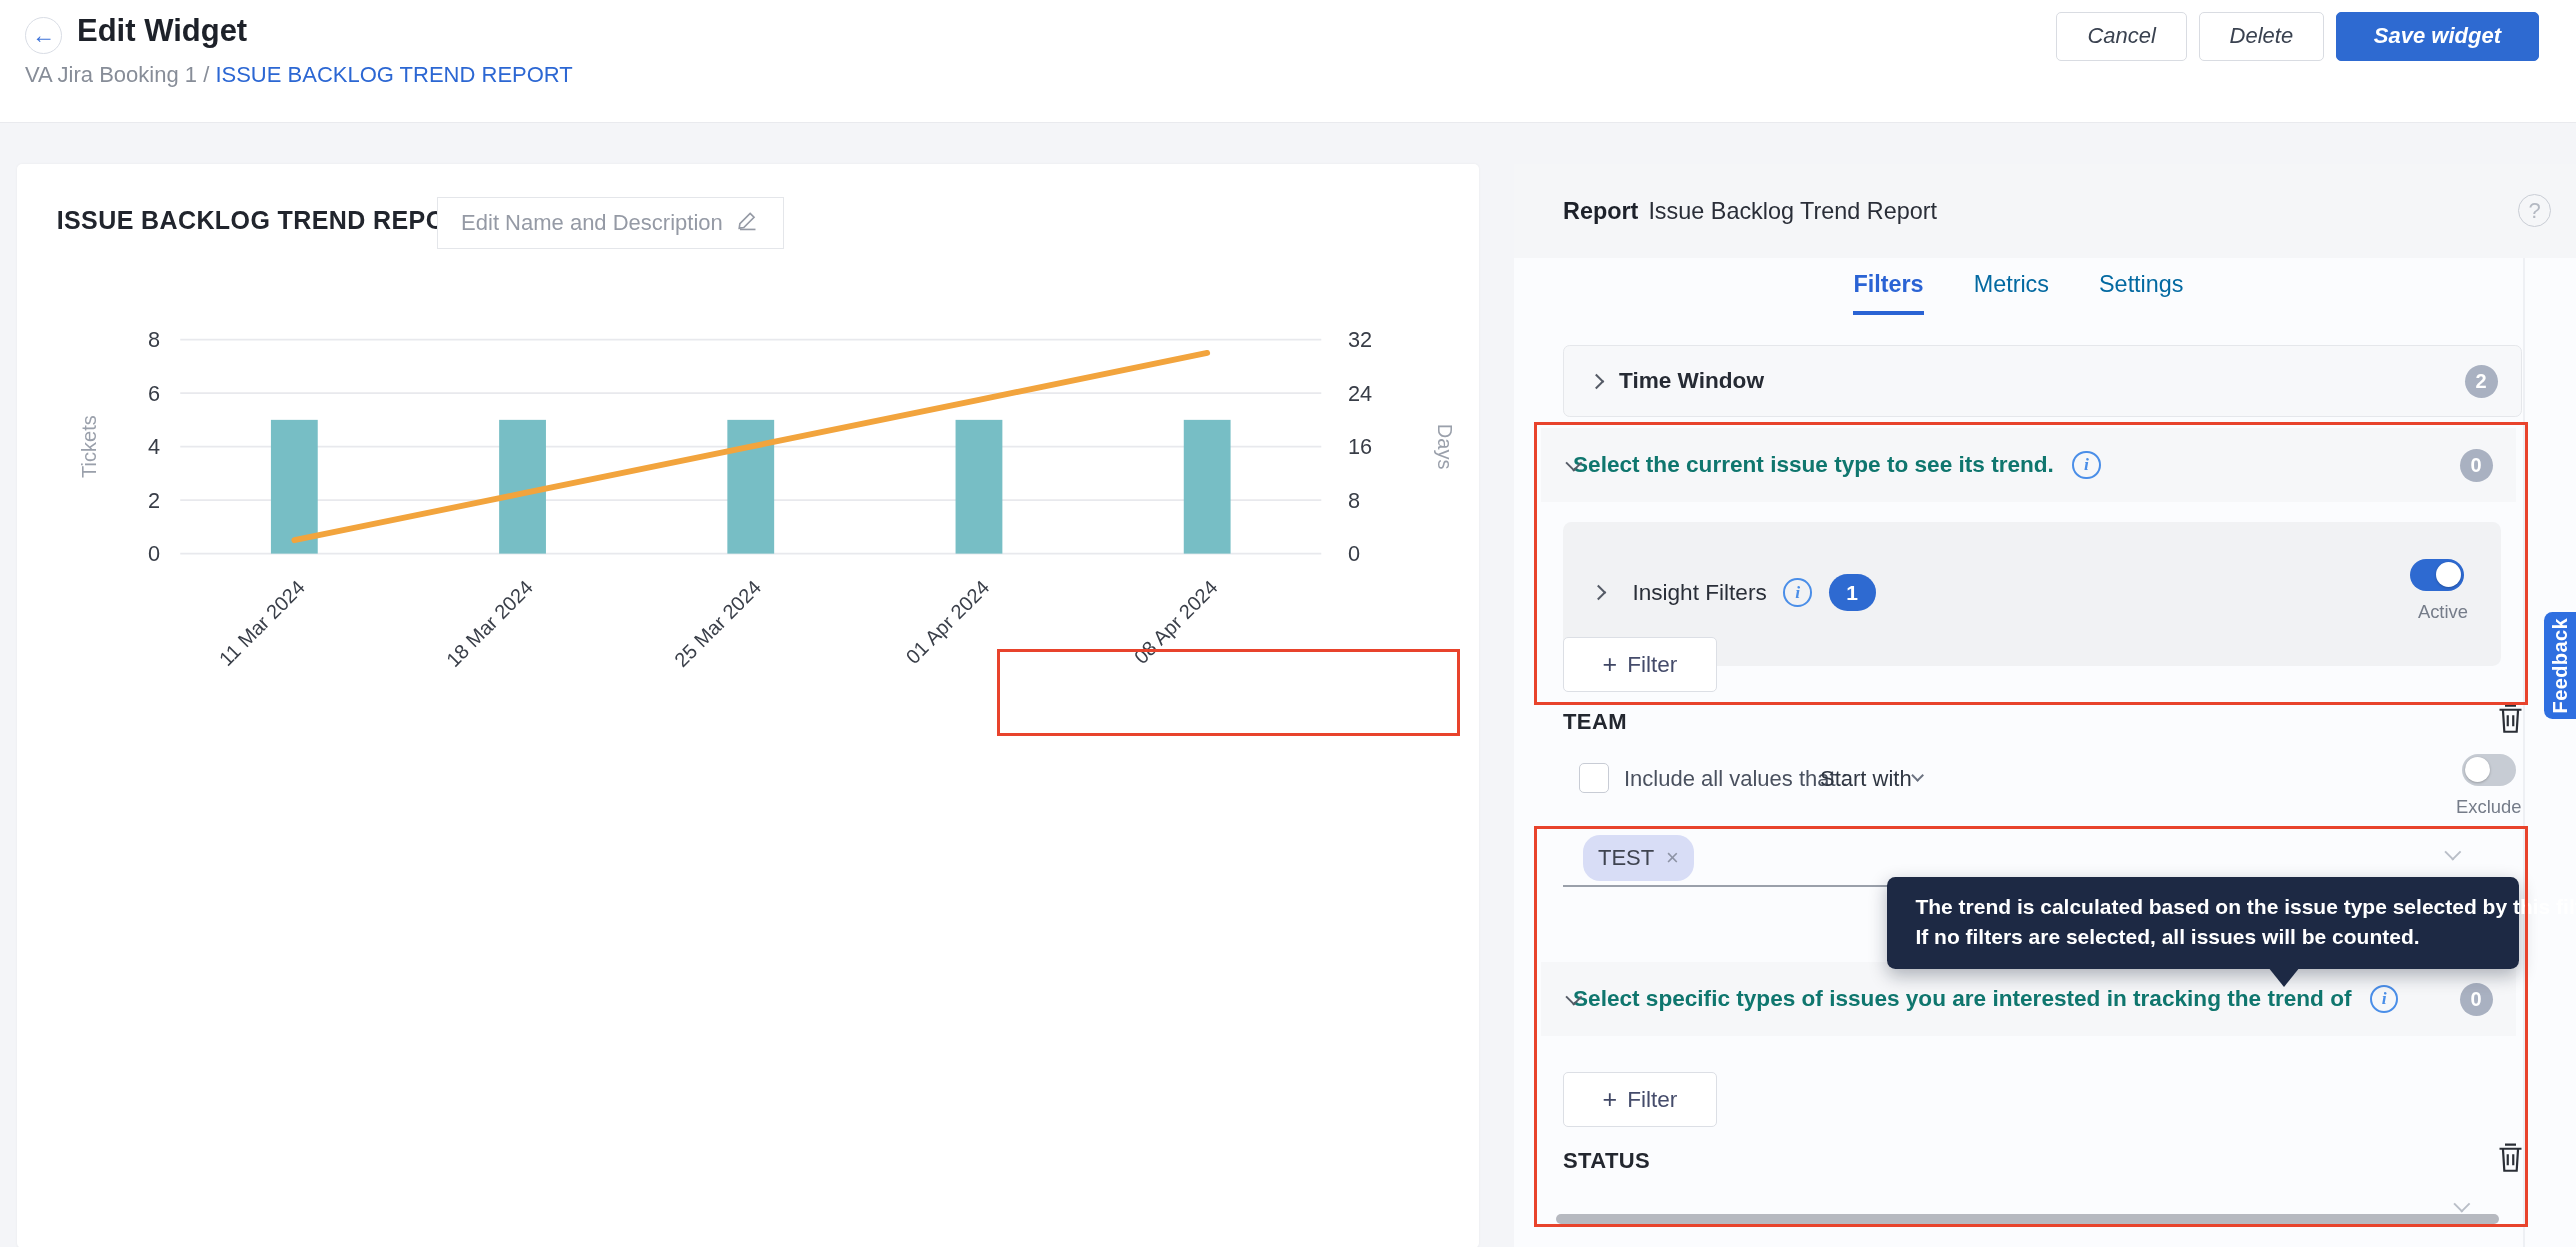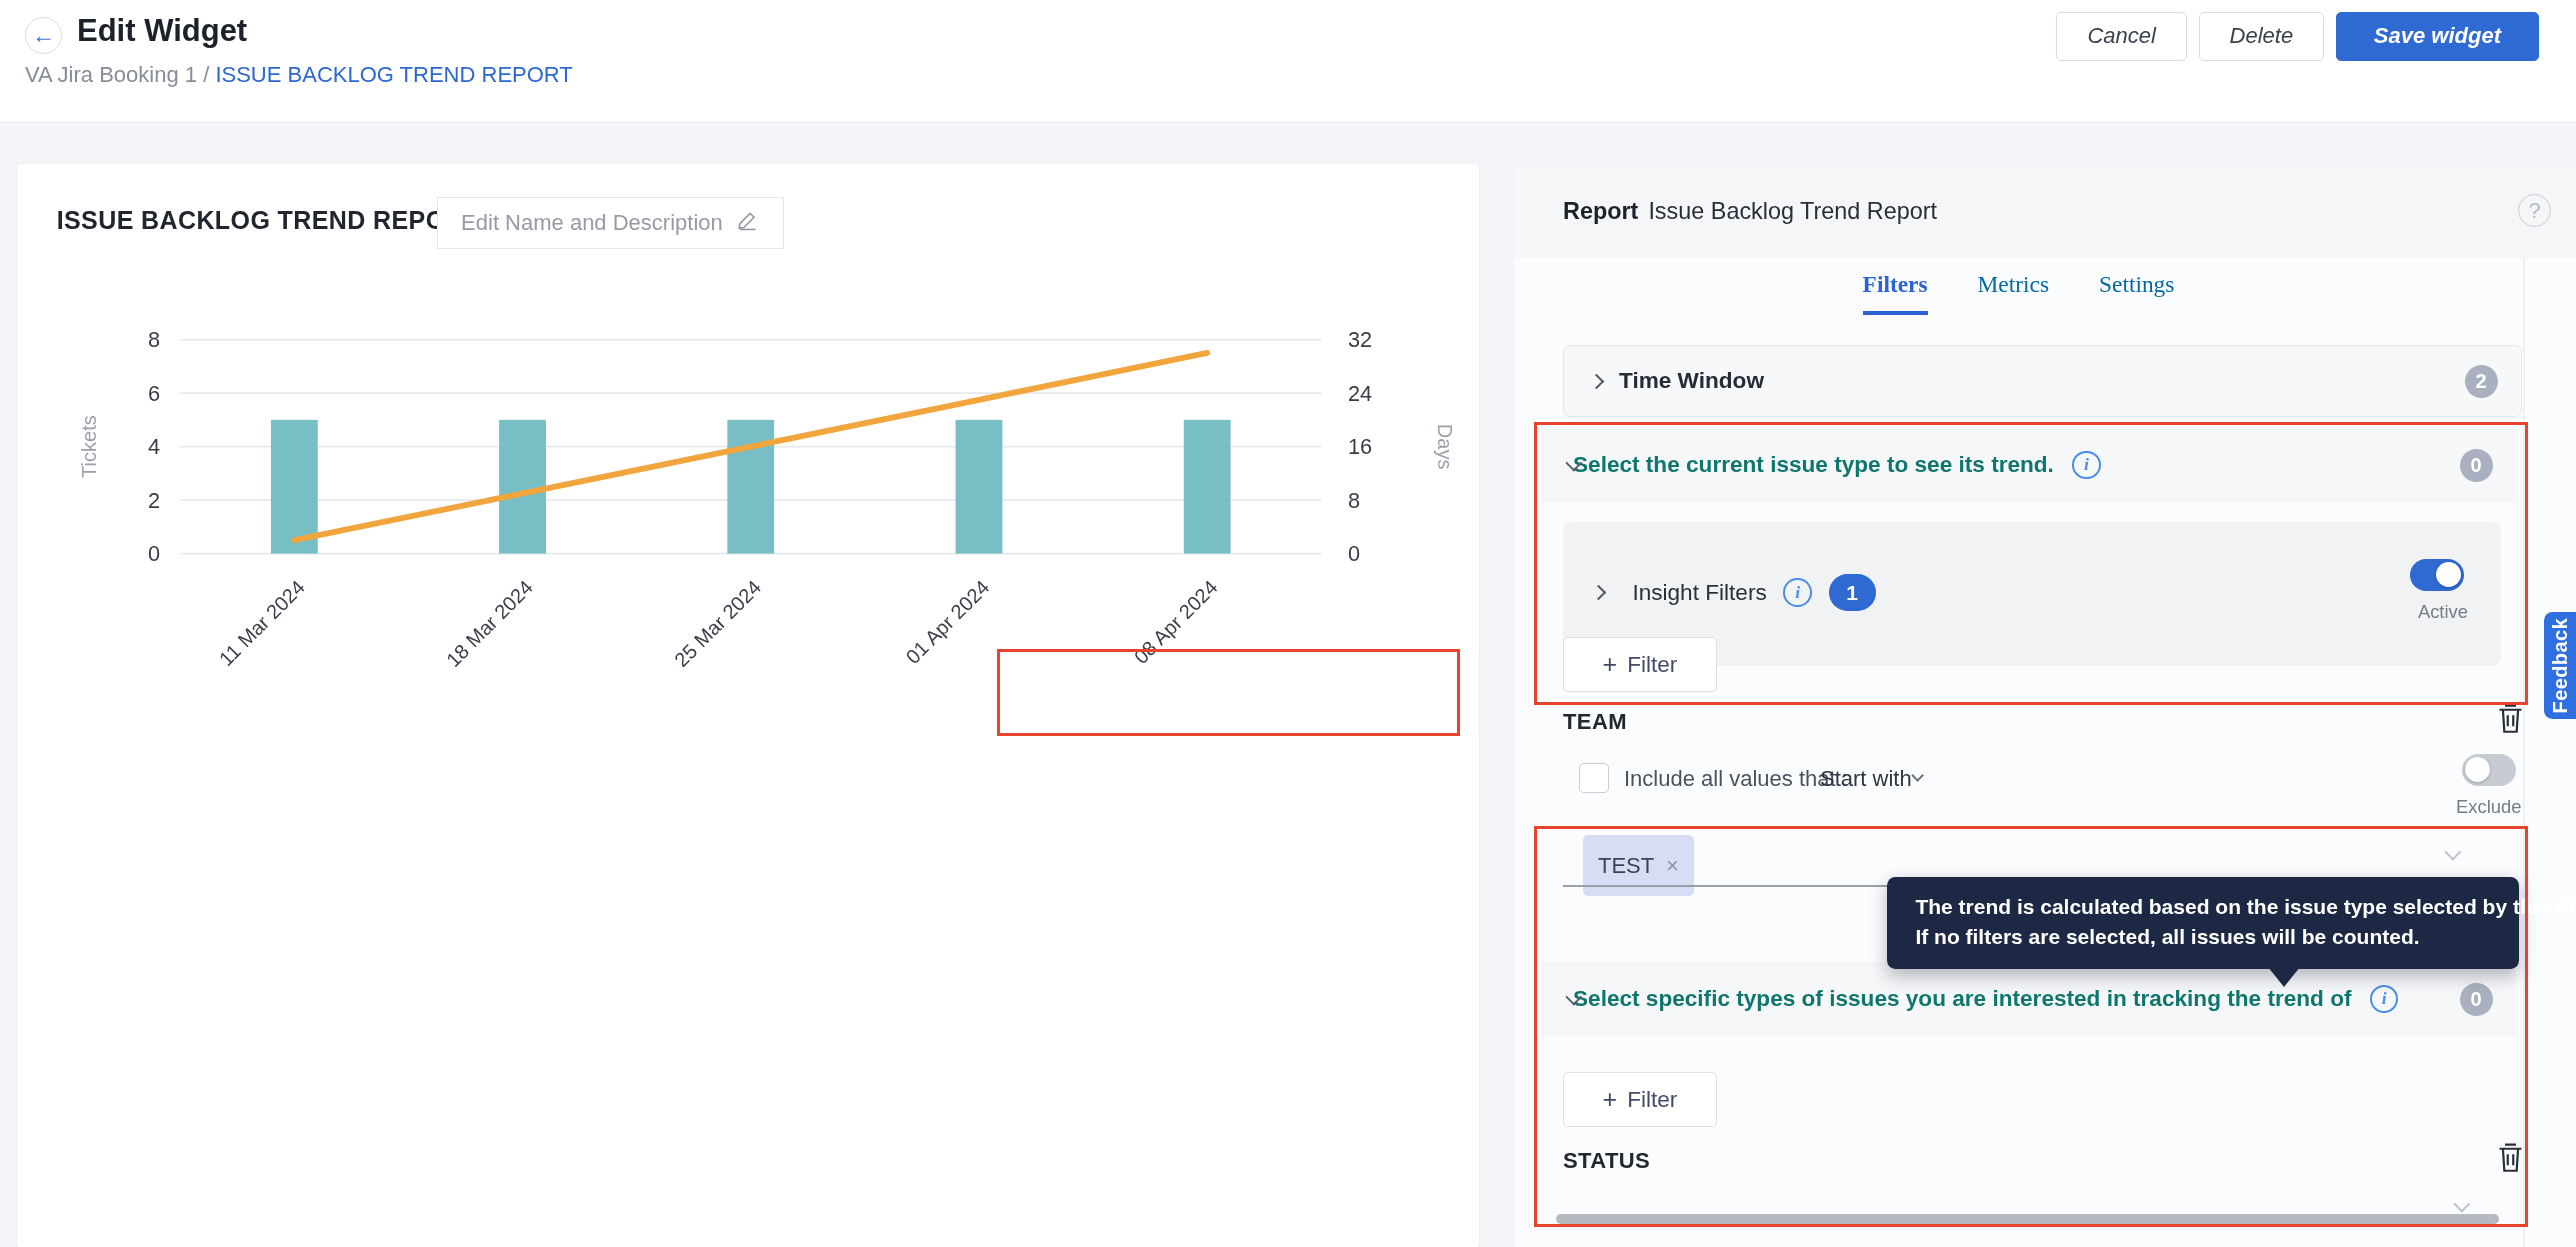--- a/index.html
+++ b/index.html
@@ -43,21 +43,21 @@
   .right-panel { position:absolute; left:1514px; top:164px; width:1062px; height:1084px; background:#fbfcfe; }
   .panel-divider { position:absolute; left:1009px; top:0; width:1.7px; height:1084px; background:#eef0f4; }
   .panel-header { position:absolute; left:0; top:0; width:1062px; height:94px; background:#f5f6f8;
                   display:flex; align-items:center; }
   .panel-header-text { margin-left:49px; font-size:23.4px; color:#2a2e38; }
   .panel-header-text b { font-weight:700; color:#1d212a; margin-right:10px; }
   .help-circle { position:absolute; left:1004px; top:30px; width:33px; height:33px; border-radius:50%;
                  border:1.7px solid #c9cdd5; color:#b4b9c2; font-size:22px; display:flex;
                  align-items:center; justify-content:center; cursor:pointer; }
 
-  .tabs { position:absolute; left:0; top:107px; width:1009px; display:flex; justify-content:center; gap:50px;font-family:Liberation Serif, serif; }
+  .tabs { position:absolute; left:0; top:107px; width:1009px; display:flex; justify-content:center; gap:50px; }
   .tab { font-size:23.4px; color:#0369a1; padding-bottom:13.4px; cursor:pointer; }
   .tab.active { color:#2a63d4; font-weight:700; border-bottom:4.2px solid #2a63d4; }
 
   .tw-card { position:absolute; left:49px; top:181px; width:959px; height:72px; background:#f7f8fa;
              border:1.7px solid #e5e7eb; border-radius:6.7px; display:flex; align-items:center; cursor:pointer; }
   .tw-label { margin-left:55px; font-size:22.6px; font-weight:600; color:#262b34; }
 
   .section-row { position:absolute; left:27px; width:975px; height:74px; background:#f6f7f9;
                  display:flex; align-items:center; cursor:pointer; }
   .section-title { margin-left:32px; font-size:22.6px; font-weight:600; color:#0f766e; }
@@ -87,22 +87,22 @@
 
   .filter-name { position:absolute; left:49px; font-size:22px; font-weight:700; color:#23272f; letter-spacing:0.4px; }
   .trash-btn { position:absolute; left:980px; width:33px; height:38px; cursor:pointer; }
 
   .checkbox { position:absolute; left:65px; top:599px; width:30px; height:30px; background:#fff;
               border:1.7px solid #c8ccd5; border-radius:5px; cursor:pointer; }
   .include-label { position:absolute; left:110px; top:602px; font-size:22px; color:#4a515f; }
   .operator-select { position:absolute; left:306px; top:602px; font-size:22px; color:#2f3642;
                      display:flex; align-items:center; gap:1px; cursor:pointer; }
 
-  .value-tag { position:absolute; left:69px; top:671px; height:61px; padding:0 15px; background:#d8ddf6;
-               border-radius:5px; display:flex; align-items:center; gap:11.7px; font-size:22px; color:#3f4450; }
+  .value-tag { position:absolute; left:69px; top:671px; height:46px; padding:0 15px; background:#d8ddf6;
+               border-radius:17px; display:flex; align-items:center; gap:11.7px; font-size:22px; color:#3f4450; }
   .tag-close { color:#8d93a5; font-size:22px; cursor:pointer; }
   .select-underline { position:absolute; left:49px; top:721px; width:922px; height:1.7px; background:#9aa0aa; }
 
   .chev { display:inline-block; border-right:2.5px solid #555b66; border-bottom:2.5px solid #555b66; }
   .chev.right { width:11px; height:11px; transform:rotate(-45deg); }
   .chev.down  { width:11.7px; height:11.7px; transform:rotate(45deg); }
   .chev.small { width:9.2px; height:9.2px; border-color:#6b7280; }
   .chev.faint { border-color:#b9bec7; }
 
   .info-icon { display:inline-flex; align-items:center; justify-content:center; width:28.4px; height:28.4px;

